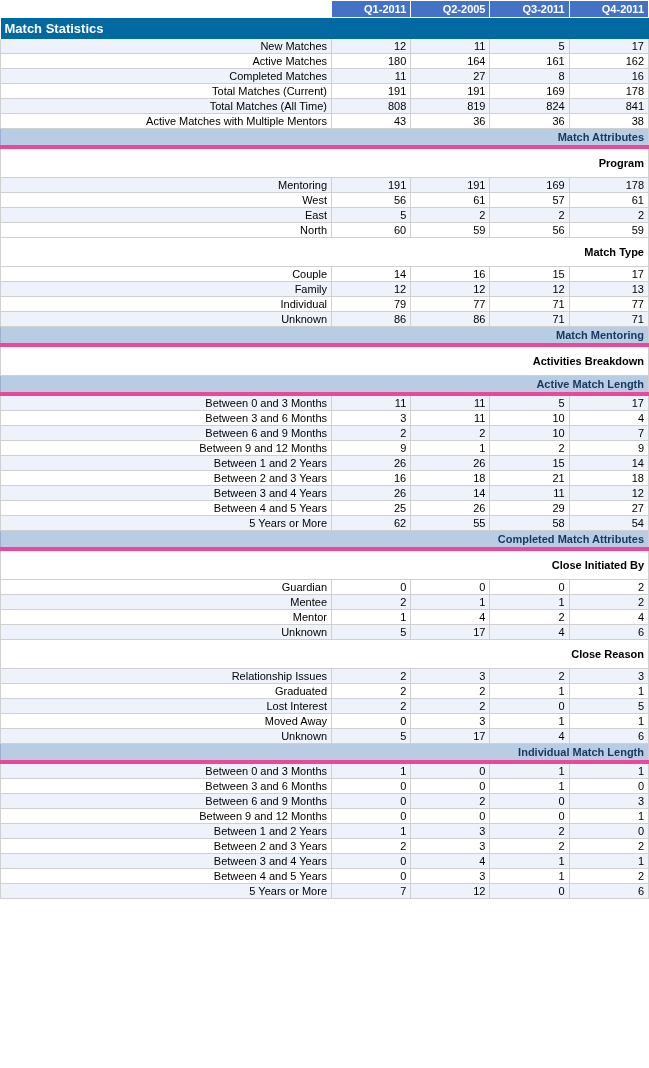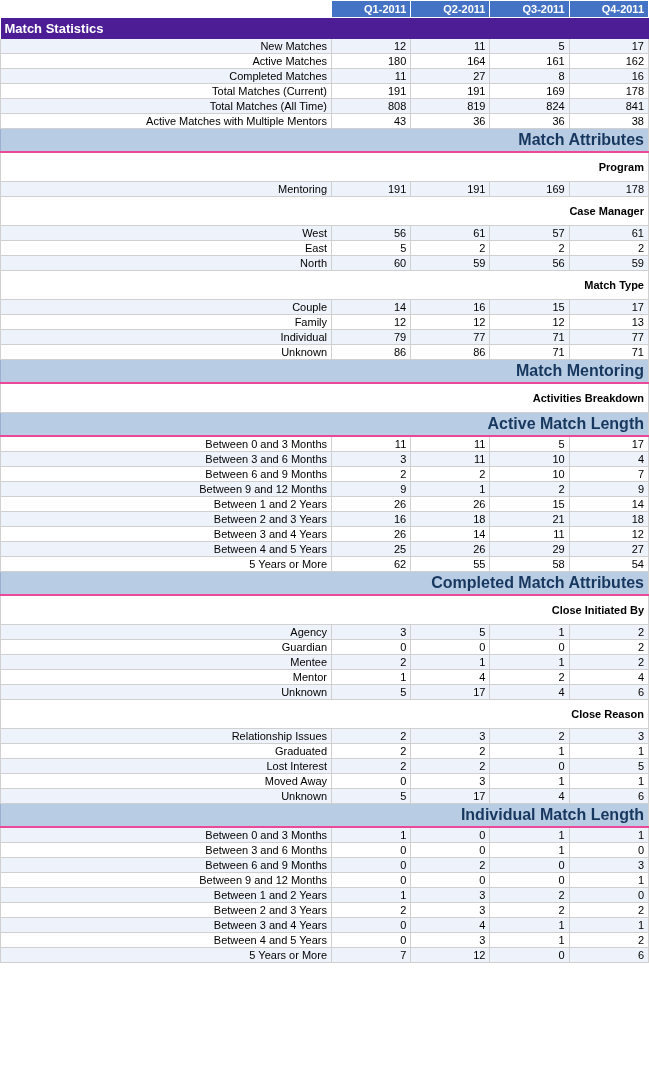--- a/index.html
+++ b/index.html
@@ -45,36 +45,36 @@
       border-left: 1px solid #d0d0d0;
     }
     td.data-cell {
       text-align: right;
     }
 
     .section-header td {
       background: #B8CCE4;
       color: #17375E;
       font-weight: bold;
-      font-size: 16px;
+      font-size: 11px;
       padding: 2px 4px;
-      border-bottom: 2px solid #ec4899;
+      border-bottom: 4px solid #ec4899;
     }
     .section-header td.label-cell {
       border-left: 1px solid #9bb0d0;
     }
 
     .subsection-header td {
       font-weight: bold;
       background: #fff;
       padding: 8px 4px;
     }
 
     .stats-header td {
-      background: #4c1d95;
+      background: #0369a1;
       color: #fff;
       font-weight: bold;
       font-size: 13px;
       padding: 3px 4px;
       border: none;
     }
 
     tr.data-row:nth-child(even) td {
       background: #EEF3FB;
     }
@@ -91,21 +91,21 @@
       <col class="label-col">
       <col class="data-col">
       <col class="data-col">
       <col class="data-col">
       <col class="data-col">
     </colgroup>
     <thead>
       <tr>
         <th class="empty-header"></th>
         <th>Q1-2011</th>
-        <th>Q2-2011</th>
+        <th>Q2-2005</th>
         <th>Q3-2011</th>
         <th>Q4-2011</th>
       </tr>
     </thead>
     <tbody id="table-body">
     <tr class="stats-header">
           <td colspan="5">Match Statistics</td>
         </tr>
         <tr class="data-row">
           <td class="label-cell">New Matches</td>
@@ -155,23 +155,20 @@
         <tr class="subsection-header">
           <td colspan="5" class="label-cell">Program</td>
         </tr>
         <tr class="data-row">
           <td class="label-cell">Mentoring</td>
           <td class="data-cell">191</td>
           <td class="data-cell">191</td>
           <td class="data-cell">169</td>
           <td class="data-cell">178</td>
         </tr>
-        <tr class="subsection-header">
-          <td colspan="5" class="label-cell">Case Manager</td>
-        </tr>
         <tr class="data-row">
           <td class="label-cell">West</td>
           <td class="data-cell">56</td>
           <td class="data-cell">61</td>
           <td class="data-cell">57</td>
           <td class="data-cell">61</td>
         </tr>
         <tr class="data-row">
           <td class="label-cell">East</td>
           <td class="data-cell">5</td>
@@ -289,27 +286,20 @@
           <td class="data-cell">58</td>
           <td class="data-cell">54</td>
         </tr>
         <tr class="section-header">
           <td colspan="5" class="label-cell">Completed Match Attributes</td>
         </tr>
         <tr class="subsection-header">
           <td colspan="5" class="label-cell">Close Initiated By</td>
         </tr>
         <tr class="data-row">
-          <td class="label-cell">Agency</td>
-          <td class="data-cell">3</td>
-          <td class="data-cell">5</td>
-          <td class="data-cell">1</td>
-          <td class="data-cell">2</td>
-        </tr>
-        <tr class="data-row">
           <td class="label-cell">Guardian</td>
           <td class="data-cell">0</td>
           <td class="data-cell">0</td>
           <td class="data-cell">0</td>
           <td class="data-cell">2</td>
         </tr>
         <tr class="data-row">
           <td class="label-cell">Mentee</td>
           <td class="data-cell">2</td>
           <td class="data-cell">1</td>

